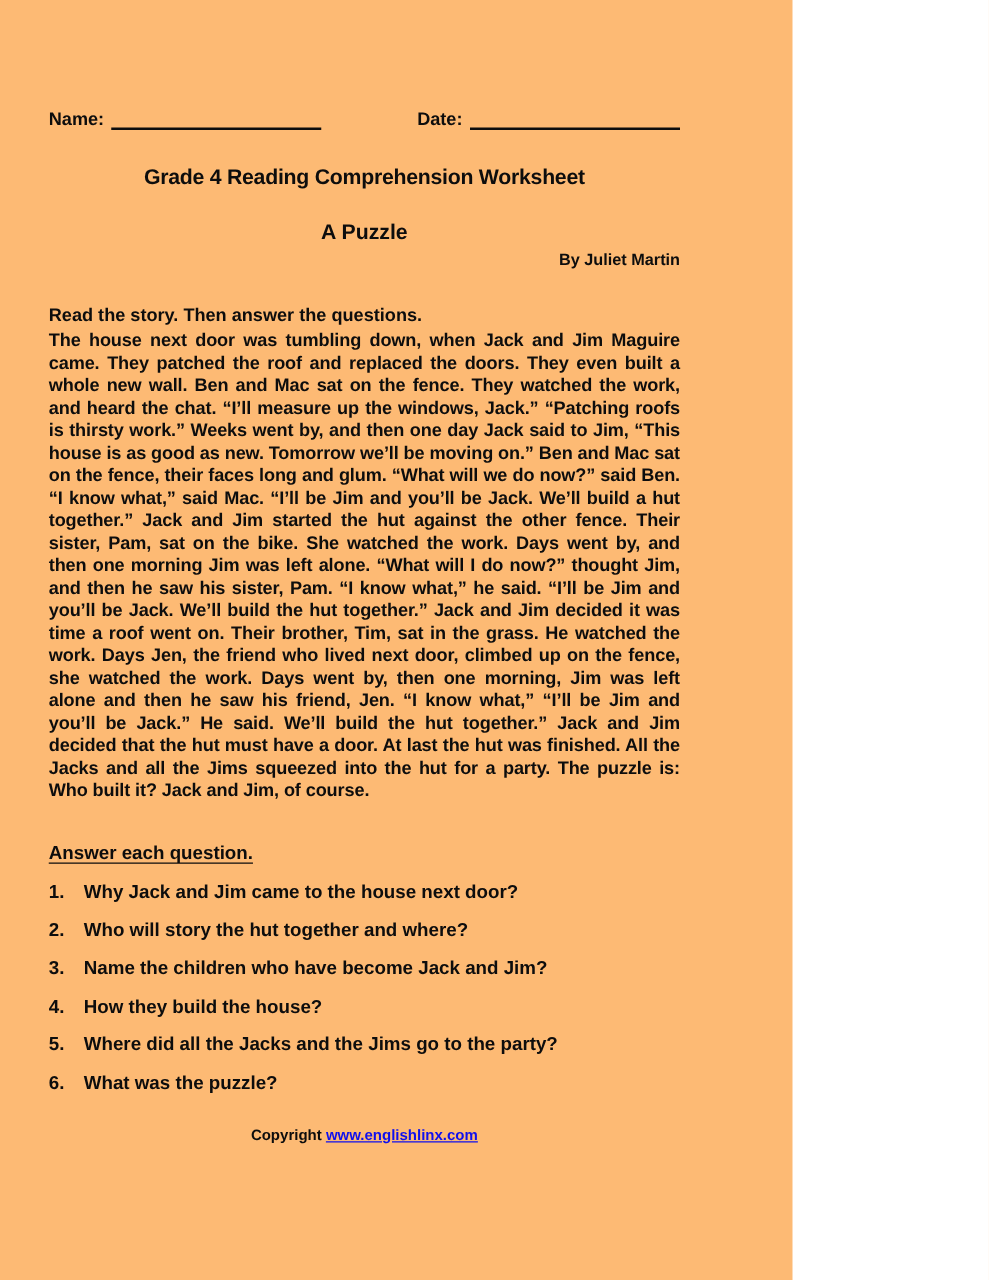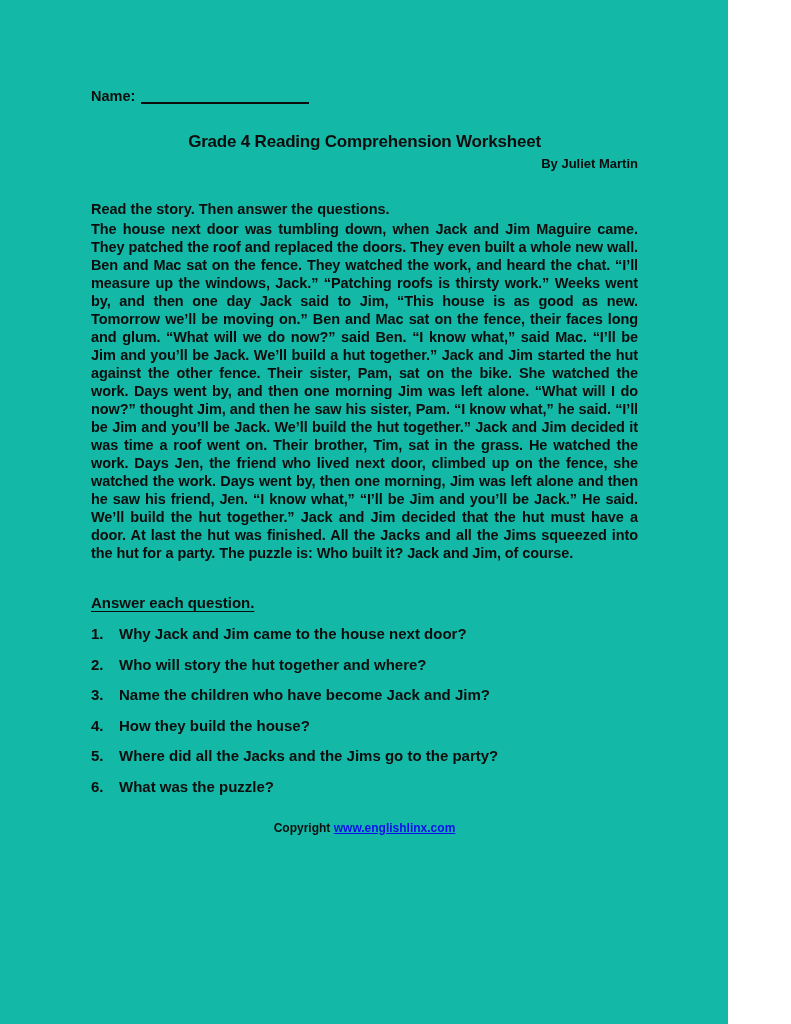--- a/index.html
+++ b/index.html
@@ -1,24 +1,24 @@
 <!DOCTYPE html>
 <html><head>
 <meta charset="utf-8">
 <style>
   * { margin: 0; padding: 0; box-sizing: border-box; }
   html, body { background: #ffffff; }
   .page {
-    width: 728px;
+    width: 634px;
     height: 1024px;
-    background: #14b8a6;
+    background: #fdba74;
     font-family: "Liberation Sans", "DejaVu Sans", sans-serif;
     font-weight: 700;
     color: #0d0d0d;
-    padding: 88px 90px 0 91px;
+    padding: 88px 90px 0 39px;
     position: relative;
     overflow: hidden;
   }
   .header-row {
     display: flex;
     justify-content: space-between;
     align-items: flex-end;
     font-size: 14.5px;
   }
   .field { display: flex; align-items: flex-end; }
@@ -90,24 +90,29 @@
 </head>
 <body>
 
 <div class="page">
 
   <div class="header-row">
     <div class="field">
       <span class="label">Name:</span>
       <span class="blank"></span>
     </div>
+    <div class="field">
+      <span class="label">Date:</span>
+      <span class="blank"></span>
+    </div>
   </div>
 
   <div class="main-title">Grade 4 Reading Comprehension Worksheet</div>
 
+  <div class="story-title">A Puzzle</div>
   <div class="byline">By Juliet Martin</div>
 
   <div class="instructions">Read the story. Then answer the questions.</div>
 
   <div class="story-text">The house next door was tumbling down, when Jack and Jim Maguire came. They patched the roof and replaced the doors. They even built a whole new wall. Ben and Mac sat on the fence. They watched the work, and heard the chat. “I’ll measure up the windows, Jack.” “Patching roofs is thirsty work.” Weeks went by, and then one day Jack said to Jim, “This house is as good as new. Tomorrow we’ll be moving on.” Ben and Mac sat on the fence, their faces long and glum. “What will we do now?” said Ben. “I know what,” said Mac. “I’ll be Jim and you’ll be Jack. We’ll build a hut together.” Jack and Jim started the hut against the other fence. Their sister, Pam, sat on the bike. She watched the work. Days went by, and then one morning Jim was left alone. “What will I do now?” thought Jim, and then he saw his sister, Pam. “I know what,” he said. “I’ll be Jim and you’ll be Jack. We’ll build the hut together.” Jack and Jim decided it was time a roof went on. Their brother, Tim, sat in the grass. He watched the work. Days Jen, the friend who lived next door, climbed up on the fence, she watched the work. Days went by, then one morning, Jim was left alone and then he saw his friend, Jen. “I know what,” “I’ll be Jim and you’ll be Jack.” He said. We’ll build the hut together.” Jack and Jim decided that the hut must have a door. At last the hut was finished. All the Jacks and all the Jims squeezed into the hut for a party. The puzzle is: Who built it? Jack and Jim, of course.</div>
 
   <div class="answer-heading">Answer each question.</div>
 
   <div class="questions">
     <div class="question-row">

